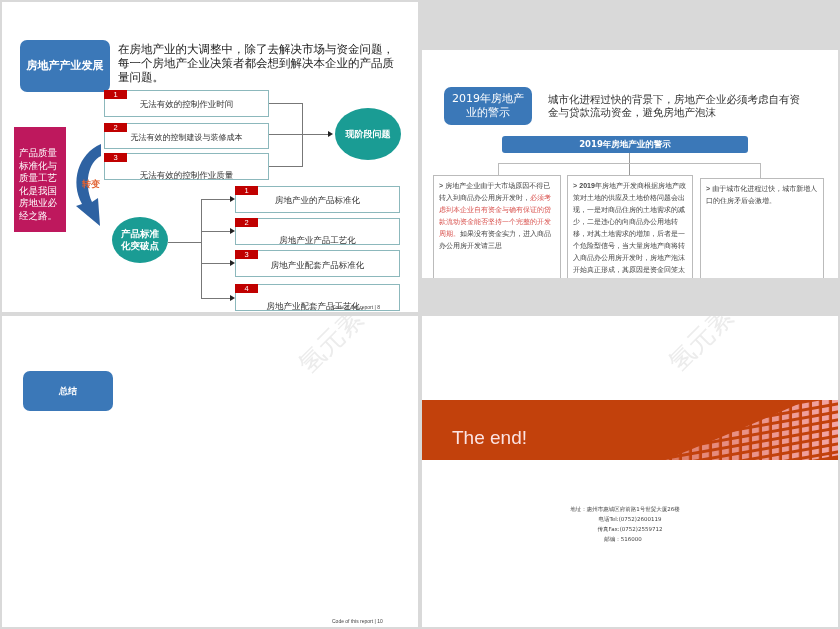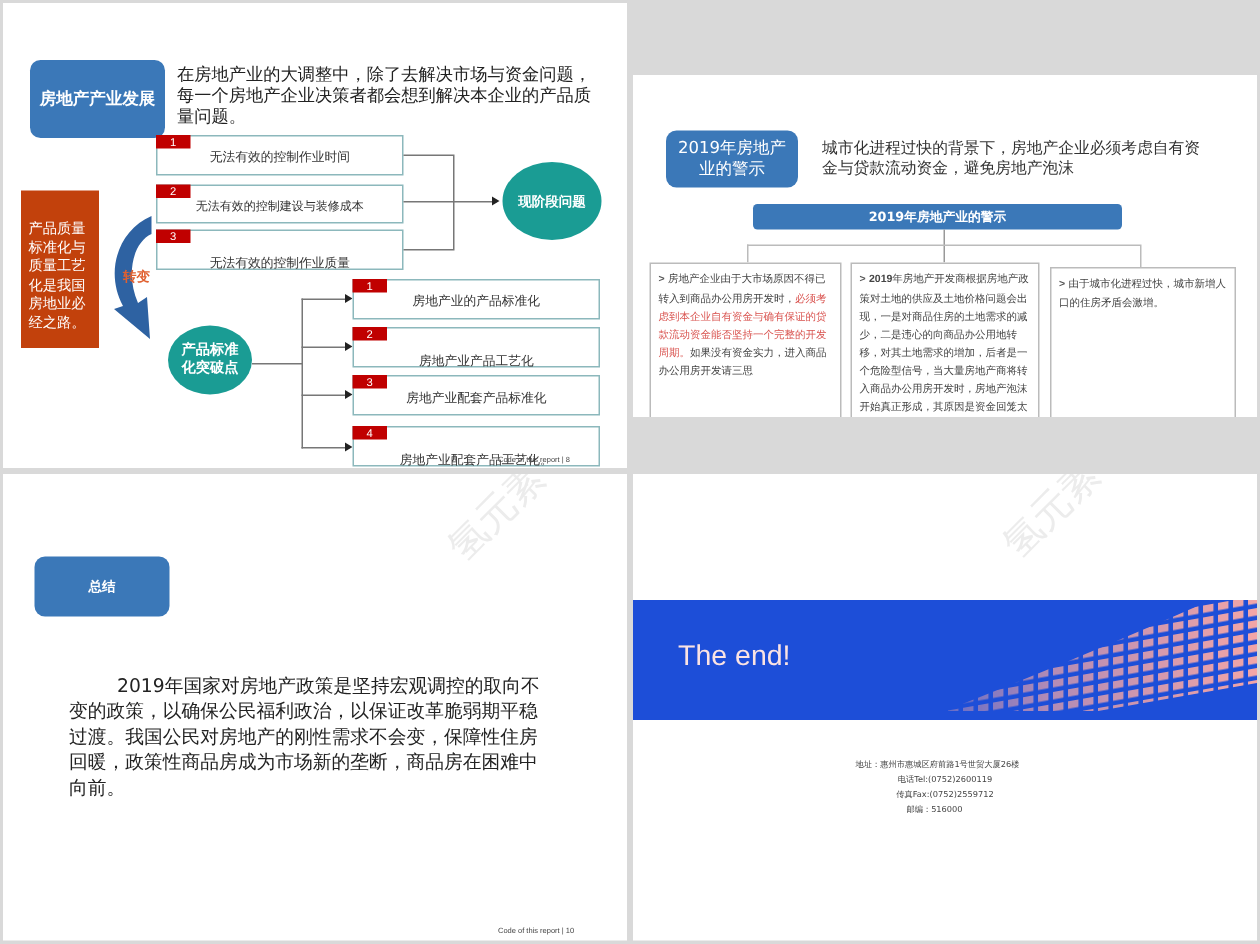--- a/index.html
+++ b/index.html
@@ -21,33 +21,33 @@
   .line { position: absolute; background: #777; }
   .arrowhead { position: absolute; width: 0; height: 0; border-top: 3px solid transparent; border-bottom: 3px solid transparent; border-left: 5px solid #222; }
   .teal-oval { position: absolute; background: #1a9c94; color: #fff; border-radius: 50%; display: flex; align-items: center; justify-content: center; text-align: center; font-weight: bold; }
 
   
   .col { position: absolute; top: 125px; height: 172px; border: 1px solid #bbb; background: #fff; padding: 4px 5px; font-family: "DejaVu Serif", serif; font-size: 7px; line-height: 12px; color: #444; }
   .col .bul { font-weight: bold; color: #555; font-family: "Liberation Sans", sans-serif; }
   .red { color: #d9534f; }
 
   
-  .band { position: absolute; left: 0; top: 84px; width: 416px; height: 80px; background: #1d4ed8; overflow: hidden; }
+  .band { position: absolute; left: 0; top: 84px; width: 416px; height: 60px; background: #c2410c; overflow: hidden; }
   .contact { position: absolute; left: 0; width: 416px; text-align: center; font-size: 5.5px; color: #444; }
 </style>
 </head>
 <body>
 
 <div class="slide" id="s1">
   <div class="abs title-box" style="left:18px; top:38px; width:90px; height:52px; font-size:11px; line-height:14px; padding:0 6px;">
     <span>房地产产业发展</span>
   </div>
   <div class="abs intro" style="left:116px; top:40px; width:282px;">在房地产业的大调整中，除了去解决市场与资金问题，每一个房地产企业决策者都会想到解决本企业的产品质量问题。</div>
 
-  <div class="abs" style="left:12px; top:125px; width:52px; height:105px; background:#c2410c; color:#fff; font-size:9.5px; line-height:12.5px; padding:20px 4px 0 5px;">
+  <div class="abs" style="left:12px; top:125px; width:52px; height:105px; background:#be185d; color:#fff; font-size:9.5px; line-height:12.5px; padding:20px 4px 0 5px;">
     <span>产品质量标准化与质量工艺化是我国房地业必经之路。</span>
   </div>
 
   <svg class="abs" style="left:68px; top:140px;" width="36" height="88" viewBox="0 0 36 88">
     <path d="M31 2 C 8 12, 0 40, 12 62 L 6 64 L 30 84 L 28 56 L 22 60 C 14 42, 18 20, 31 14 Z" fill="#2e62a2"></path>
   </svg>
   <div class="abs" style="left:80px; top:176px; font-size:9px; font-weight:bold; color:#e06030;">转变</div>
 
   <div class="probbox" style="left:102px; top:88px; width:165px; height:27px;">
     <div class="badge">1</div>
@@ -134,23 +134,20 @@
     <span>由于城市化进程过快，城市新增人口的住房矛盾会激增。</span>
   </div>
 
   <div class="footer" style="left:330px; top:301px;">Code of this report  |  9</div>
 </div>
 
 <div class="slide" id="s3">
   <div class="abs title-box" style="left:21px; top:55px; width:90px; height:40px; font-size:9px;">
     <span>总结</span>
   </div>
-  <div class="abs" style="left:44px; top:132px; width:320px; font-size:12.5px; line-height:17px; color:#222; text-indent:32px;">
-    <span>2019年国家对房地产政策是坚持宏观调控的取向不变的政策，以确保公民福利政治，以保证改革脆弱期平稳过渡。我国公民对房地产的刚性需求不会变，保障性住房回暖，政策性商品房成为市场新的垄断，商品房在困难中向前。</span>
-  </div>
   <div class="footer" style="left:330px; top:302px;">Code of this report  |  10</div>
   <div class="abs" style="left:290px; top:8px; font-size:26px; color:#ececec; transform:rotate(-45deg);">氢元素</div>
 </div>
 
 <div class="slide" id="s4">
   <div class="abs" style="left:240px; top:6px; font-size:26px; color:#ececec; transform:rotate(-45deg);">氢元素</div>
   <div class="band">
     <svg class="abs" style="left:140px; top:0;" width="276" height="74" viewBox="0 0 276 74">
       <defs>
         <pattern id="grid" width="10" height="8" patternUnits="userSpaceOnUse">

